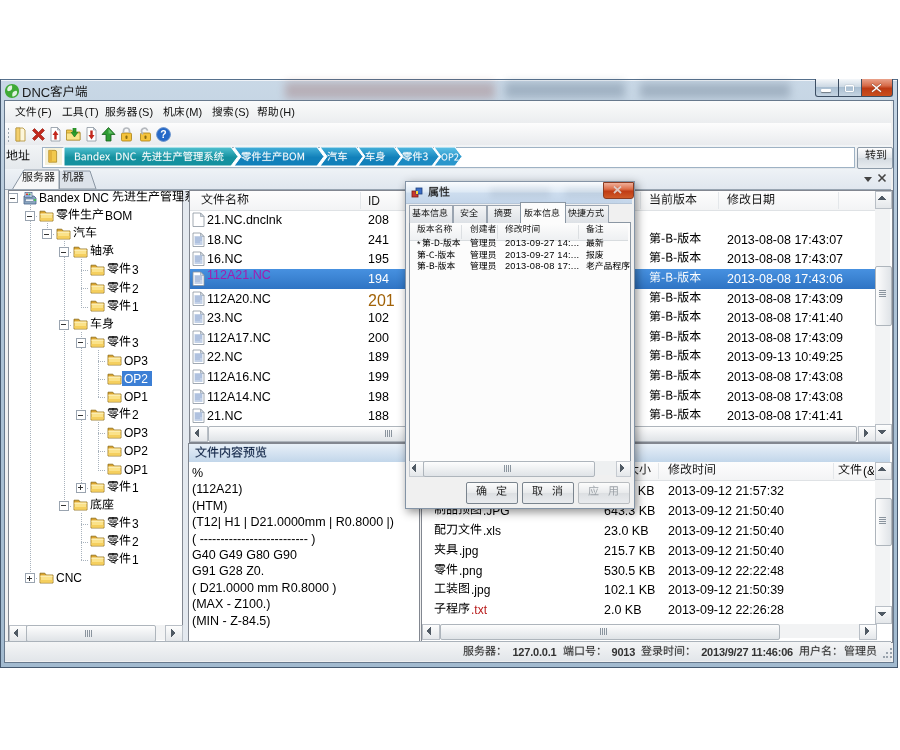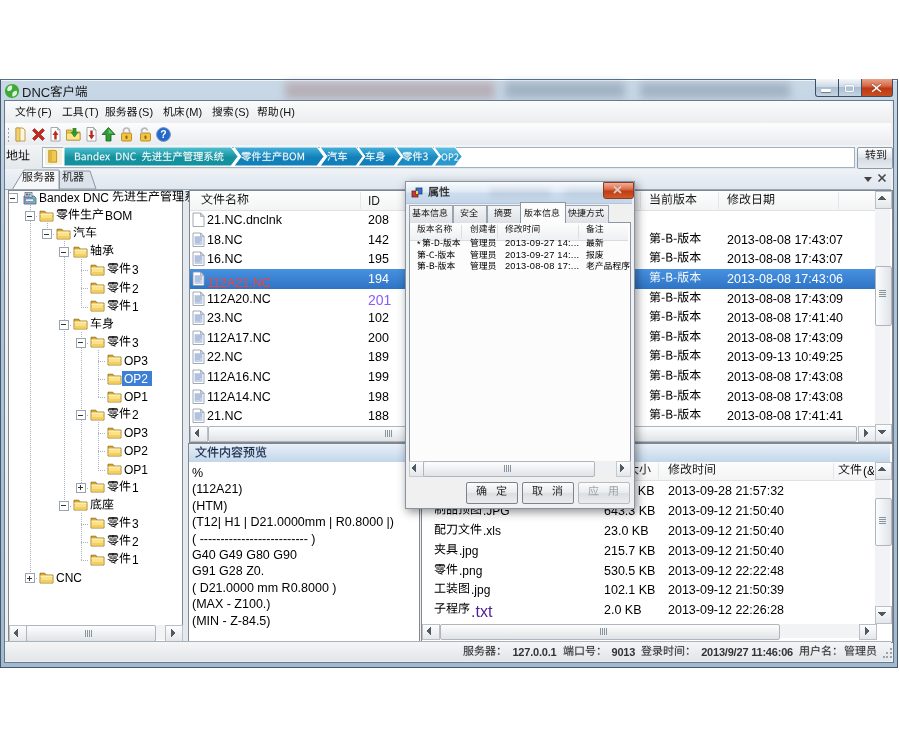--- a/index.html
+++ b/index.html
@@ -722,21 +722,21 @@
   </svg>
 <div class="txt" style="left:207px;top:213px;font-size:12.5px;color:#000">21.NC.dnclnk</div>
 <div class="txt" style="left:368px;top:213px;font-size:12.5px;color:#000">208</div>
 <svg class="a" style="left:192px;top:232px" width="13" height="15" viewBox="0 0 13 15">
 <path d="M1 1 h7.5 l3.5 3.5 v10 h-11 z" fill="#fff" stroke="#8a94a0" stroke-width=".8"></path>
 <path d="M8.5 1 l3.5 3.5 h-3.5 z" fill="#d0d7de" stroke="#8a94a0" stroke-width=".6"></path>
     <path d="M3 6 h7 M3 8 h7 M3 10 h5" stroke="#7d96c8" stroke-width="1"></path>
     <rect x="2.5" y="4" width="8" height="9" fill="#a9bedd" opacity=".7"></rect>
   </svg>
 <div class="txt" style="left:207px;top:233px;font-size:12.5px;color:#000">18.NC</div>
-<div class="txt" style="left:368px;top:233px;font-size:12.5px;color:#000">142</div>
+<div class="txt" style="left:368px;top:233px;font-size:12.5px;color:#000">241</div>
 <div class="a" style="left:649px;top:233px">
     <svg class="t " style=";color:#000" width="53.2" height="14">
       <g transform="translate(0,9.6) scale(0.0480)">
         <use href="#c60" x="0"></use>
         <use href="#c61" x="250"></use>
         <use href="#c18" x="337"></use>
         <use href="#c61" x="501"></use>
         <use href="#c54" x="588"></use>
         <use href="#c55" x="838"></use>
       </g>
@@ -764,21 +764,21 @@
     </svg>
   </div>
 <div class="txt" style="left:727px;top:252px;font-size:12.5px;color:#000">2013-08-08 17:43:07</div>
 <div class="a" style="left:190px;top:269px;width:685px;height:20px;background:linear-gradient(#4791e0,#2f74c4)"></div>
 <svg class="a" style="left:192px;top:271px" width="13" height="15" viewBox="0 0 13 15">
 <path d="M1 1 h7.5 l3.5 3.5 v10 h-11 z" fill="#fff" stroke="#8a94a0" stroke-width=".8"></path>
 <path d="M8.5 1 l3.5 3.5 h-3.5 z" fill="#d0d7de" stroke="#8a94a0" stroke-width=".6"></path>
     <path d="M3 6 h7 M3 8 h7 M3 10 h5" stroke="#7d96c8" stroke-width="1"></path>
     <rect x="2.5" y="4" width="8" height="9" fill="#a9bedd" opacity=".7"></rect>
   </svg>
-<div class="txt" style="left:207px;top:276px;font-size:12.5px;color:#ef4444">112A21.NC</div>
+<div class="txt" style="left:207px;top:268px;font-size:12.5px;color:#a21caf">112A21.NC</div>
 <div class="txt" style="left:368px;top:272px;font-size:12.5px;color:#fff">194</div>
 <div class="a" style="left:649px;top:272px">
     <svg class="t " style=";color:#fff" width="53.2" height="14">
       <g transform="translate(0,9.6) scale(0.0480)">
         <use href="#c60" x="0"></use>
         <use href="#c61" x="250"></use>
         <use href="#c18" x="337"></use>
         <use href="#c61" x="501"></use>
         <use href="#c54" x="588"></use>
         <use href="#c55" x="838"></use>
@@ -786,21 +786,21 @@
     </svg>
   </div>
 <div class="txt" style="left:727px;top:272px;font-size:12.5px;color:#fff">2013-08-08 17:43:06</div>
 <svg class="a" style="left:192px;top:291px" width="13" height="15" viewBox="0 0 13 15">
 <path d="M1 1 h7.5 l3.5 3.5 v10 h-11 z" fill="#fff" stroke="#8a94a0" stroke-width=".8"></path>
 <path d="M8.5 1 l3.5 3.5 h-3.5 z" fill="#d0d7de" stroke="#8a94a0" stroke-width=".6"></path>
     <path d="M3 6 h7 M3 8 h7 M3 10 h5" stroke="#7d96c8" stroke-width="1"></path>
     <rect x="2.5" y="4" width="8" height="9" fill="#a9bedd" opacity=".7"></rect>
   </svg>
 <div class="txt" style="left:207px;top:292px;font-size:12.5px;color:#000">112A20.NC</div>
-<div class="txt" style="left:368px;top:292px;font-size:14px;color:#8b5cf6">201</div>
+<div class="txt" style="left:368px;top:292px;font-size:16px;color:#a16207">201</div>
 <div class="a" style="left:649px;top:292px">
     <svg class="t " style=";color:#000" width="53.2" height="14">
       <g transform="translate(0,9.6) scale(0.0480)">
         <use href="#c60" x="0"></use>
         <use href="#c61" x="250"></use>
         <use href="#c18" x="337"></use>
         <use href="#c61" x="501"></use>
         <use href="#c54" x="588"></use>
         <use href="#c55" x="838"></use>
       </g>
@@ -1018,21 +1018,21 @@
         <g transform="translate(0,9.6) scale(0.0480)">
           <use href="#c35" x="0"></use>
           <use href="#c4" x="250"></use>
           <use href="#c70" x="500"></use>
         </g>
       </svg>
       <span style="font-size:12px;color:#000;white-space:pre">.jpg</span>
     </div>
   </div>
 <div class="txt" style="left:604px;top:484px;font-size:12.5px">113.4 KB</div>
-<div class="txt" style="left:668px;top:484px;font-size:12.5px">2013-09-28 21:57:32</div>
+<div class="txt" style="left:668px;top:484px;font-size:12.5px">2013-09-12 21:57:32</div>
 <div class="a" style="left:434px;top:504px">
     <div style="display:flex;align-items:flex-start">
       <svg class="t " style=";color:#000" width="49.0" height="14">
         <g transform="translate(0,9.6) scale(0.0480)">
           <use href="#c71" x="0"></use>
           <use href="#c72" x="250"></use>
           <use href="#c73" x="500"></use>
           <use href="#c70" x="750"></use>
         </g>
       </svg>
@@ -1098,21 +1098,21 @@
 <div class="txt" style="left:668px;top:583px;font-size:12.5px">2013-09-12 21:50:39</div>
 <div class="a" style="left:434px;top:603px">
     <div style="display:flex;align-items:flex-start">
       <svg class="t " style=";color:#000" width="37.0" height="14">
         <g transform="translate(0,9.6) scale(0.0480)">
           <use href="#c78" x="0"></use>
           <use href="#c79" x="250"></use>
           <use href="#c80" x="500"></use>
         </g>
       </svg>
-      <span style="font-size:16px;color:#4c1d95;white-space:pre">.txt</span>
+      <span style="font-size:12px;color:#b91c1c;white-space:pre">.txt</span>
     </div>
   </div>
 <div class="txt" style="left:604px;top:603px;font-size:12.5px">2.0 KB</div>
 <div class="txt" style="left:668px;top:603px;font-size:12.5px">2013-09-12 22:26:28</div>
 <div class="a" style="left:875px;top:462px;width:15px;height:160px;background:#f2f3f4"></div>
 <div class="a" style="left:875px;top:462px;width:15px;height:16px;background:linear-gradient(#fdfdfd,#e4e7ea);border:1px solid #b9bfc6"></div>
 <svg class="a" style="left:877px;top:465px" width="10" height="10">
     <polyline points="1,6 5,2 9,6" fill="#505a64" stroke="#505a64" stroke-width="1"></polyline>
   </svg>
 <div class="a" style="left:875px;top:498px;width:15px;height:46px;background:linear-gradient(90deg,#fdfdfd,#dfe3e7);border:1px solid #aeb5bc;border-radius:2px"></div>

